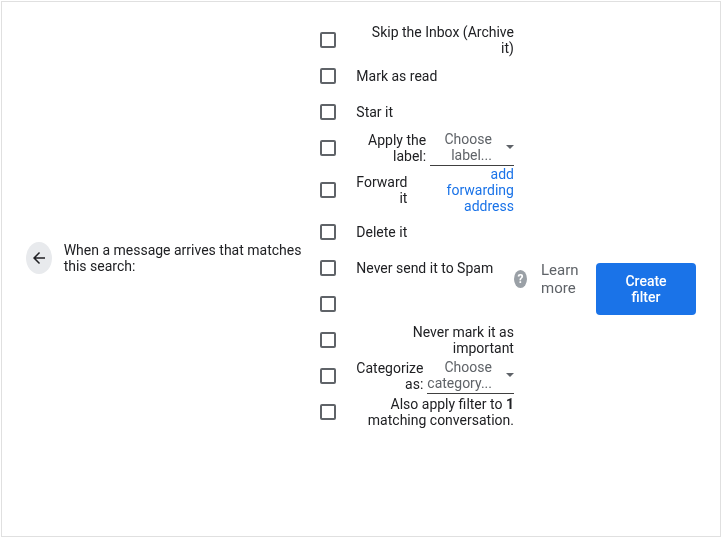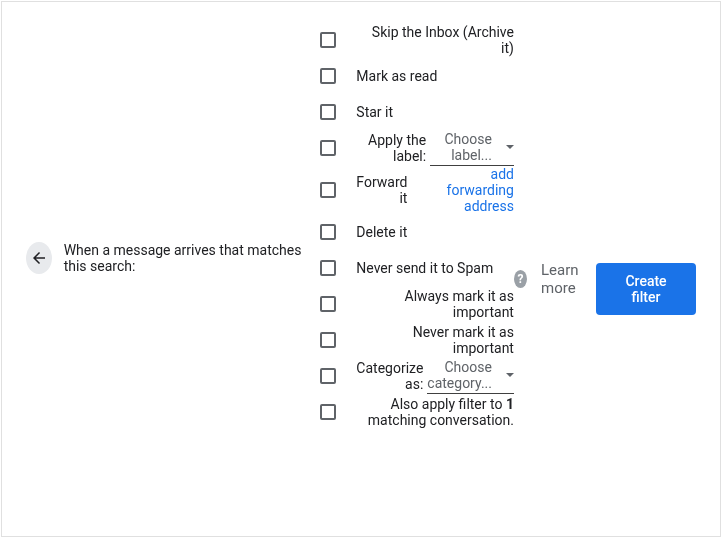--- a/index.html
+++ b/index.html
@@ -183,21 +183,20 @@
       <span class="option-label">Delete it</span>
     </div>
 
     <div class="option-row">
       <div class="checkbox"></div>
       <span class="option-label">Never send it to Spam</span>
     </div>
 
     <div class="option-row">
       <div class="checkbox"></div>
-      <span class="option-label">Always mark it as important</span>
     </div>
 
     <div class="option-row">
       <div class="checkbox"></div>
       <span class="option-label">Never mark it as important</span>
     </div>
 
     <div class="option-row">
       <div class="checkbox"></div>
       <span class="option-label">Categorize as: </span>

